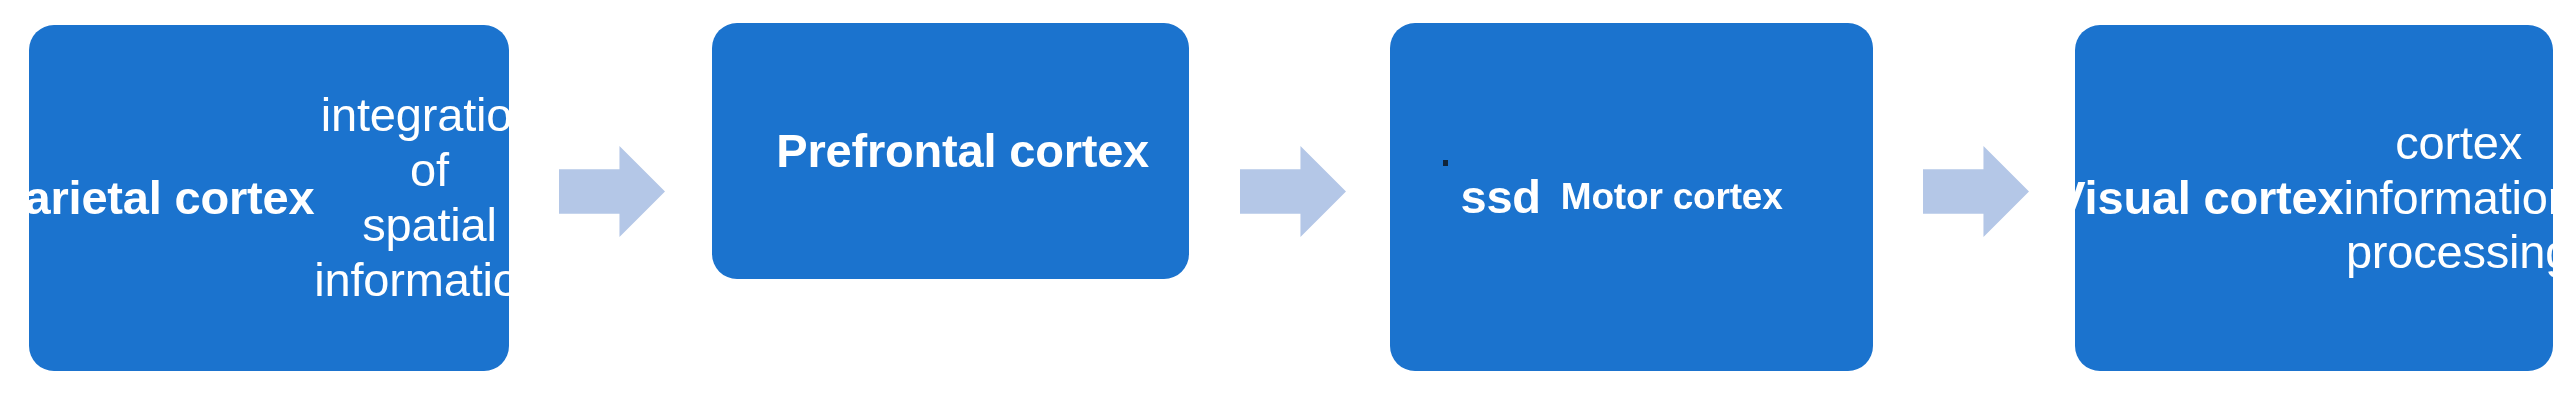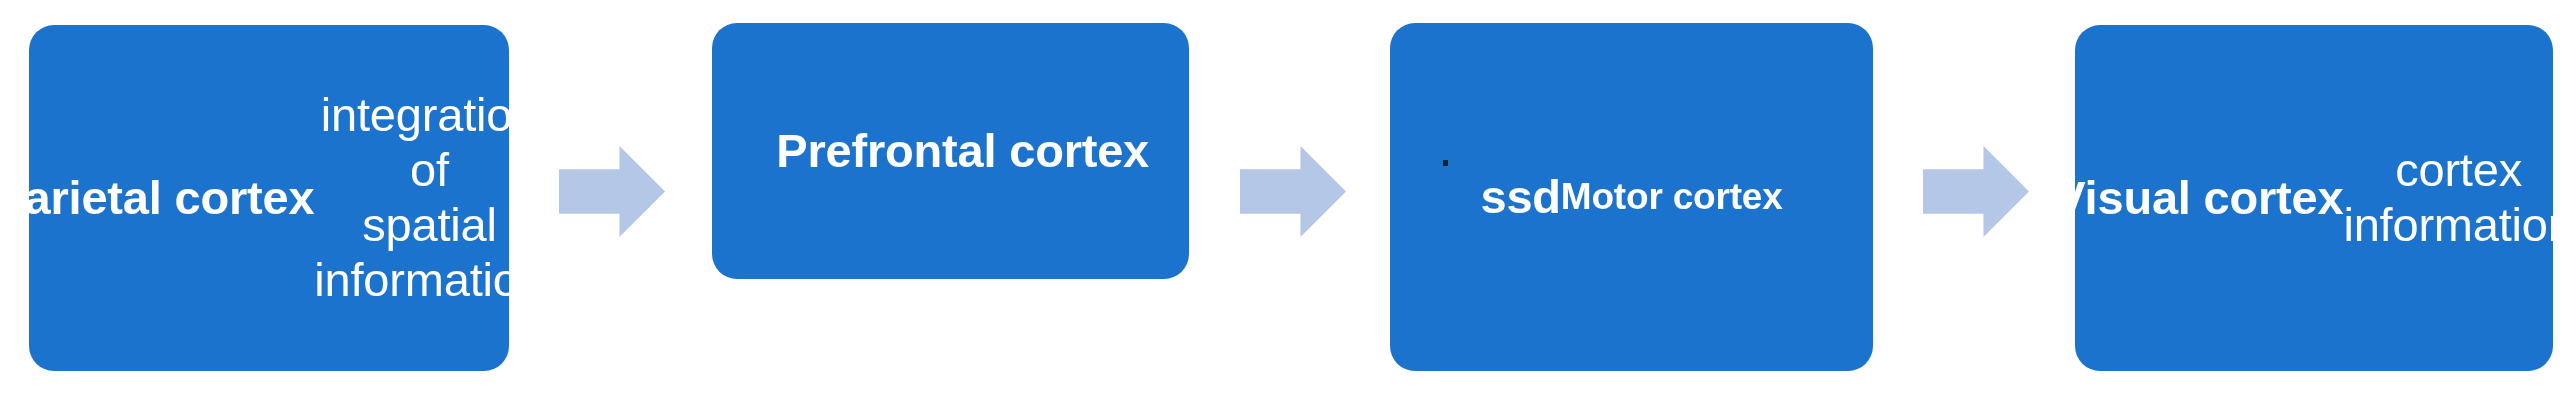--- a/index.html
+++ b/index.html
@@ -50,21 +50,21 @@
     font-size: 47px;
     letter-spacing: -0.2px;
     line-height: 1.17;
   }
   .gap-s { height: 25px; }
   .gap-m { height: 32px; }
 
   
   #box-1 { left: 29px;   top: 25px; width: 480px; height: 346px; }
   #box-2 { left: 712px;  top: 23px; width: 477px; height: 256px; padding-left: 36px; }
-  #box-3 { left: 1390px; top: 23px; width: 483px; height: 348px; }
+  #box-3 { left: 1390px; top: 23px; width: 483px; height: 348px; gap: 20px; }
   #box-4 { left: 2075px; top: 25px; width: 478px; height: 346px; justify-content: center; }
 
   
   .arrow {
     position: absolute;
     top: 146px;
     width: 106px;
     height: 91px;
   }
   #arrow-1 { left: 559px; }
@@ -126,17 +126,18 @@
       <polygon points="0,28 73,28 73,0 128,55 73,110 73,82 0,82" fill="#b4c7e7"></polygon>
     </svg>
   </div>
 
   <div class="node-box" id="box-4">
     <div class="node-title">Visual cortex</div>
     <div class="gap-s"></div>
     <div class="node-desc">
       <div>cortex</div>
       <div>information</div>
+      <div>processing</div>
     </div>
   </div>
 
 </div>
 
 
 </body></html>

